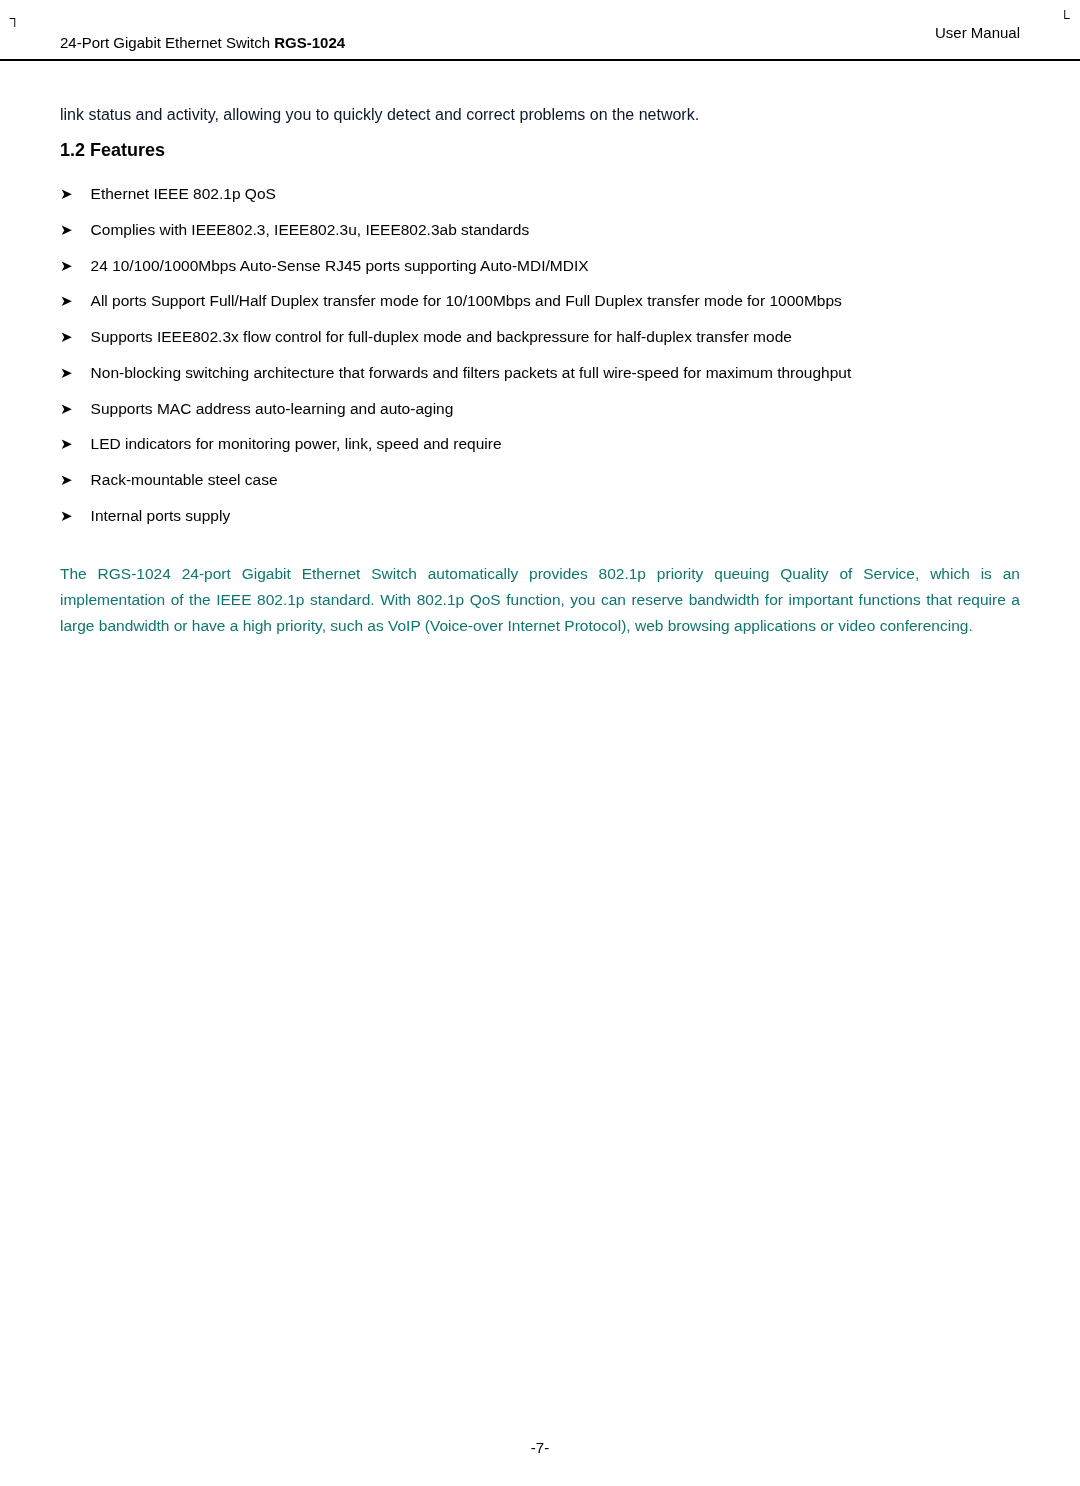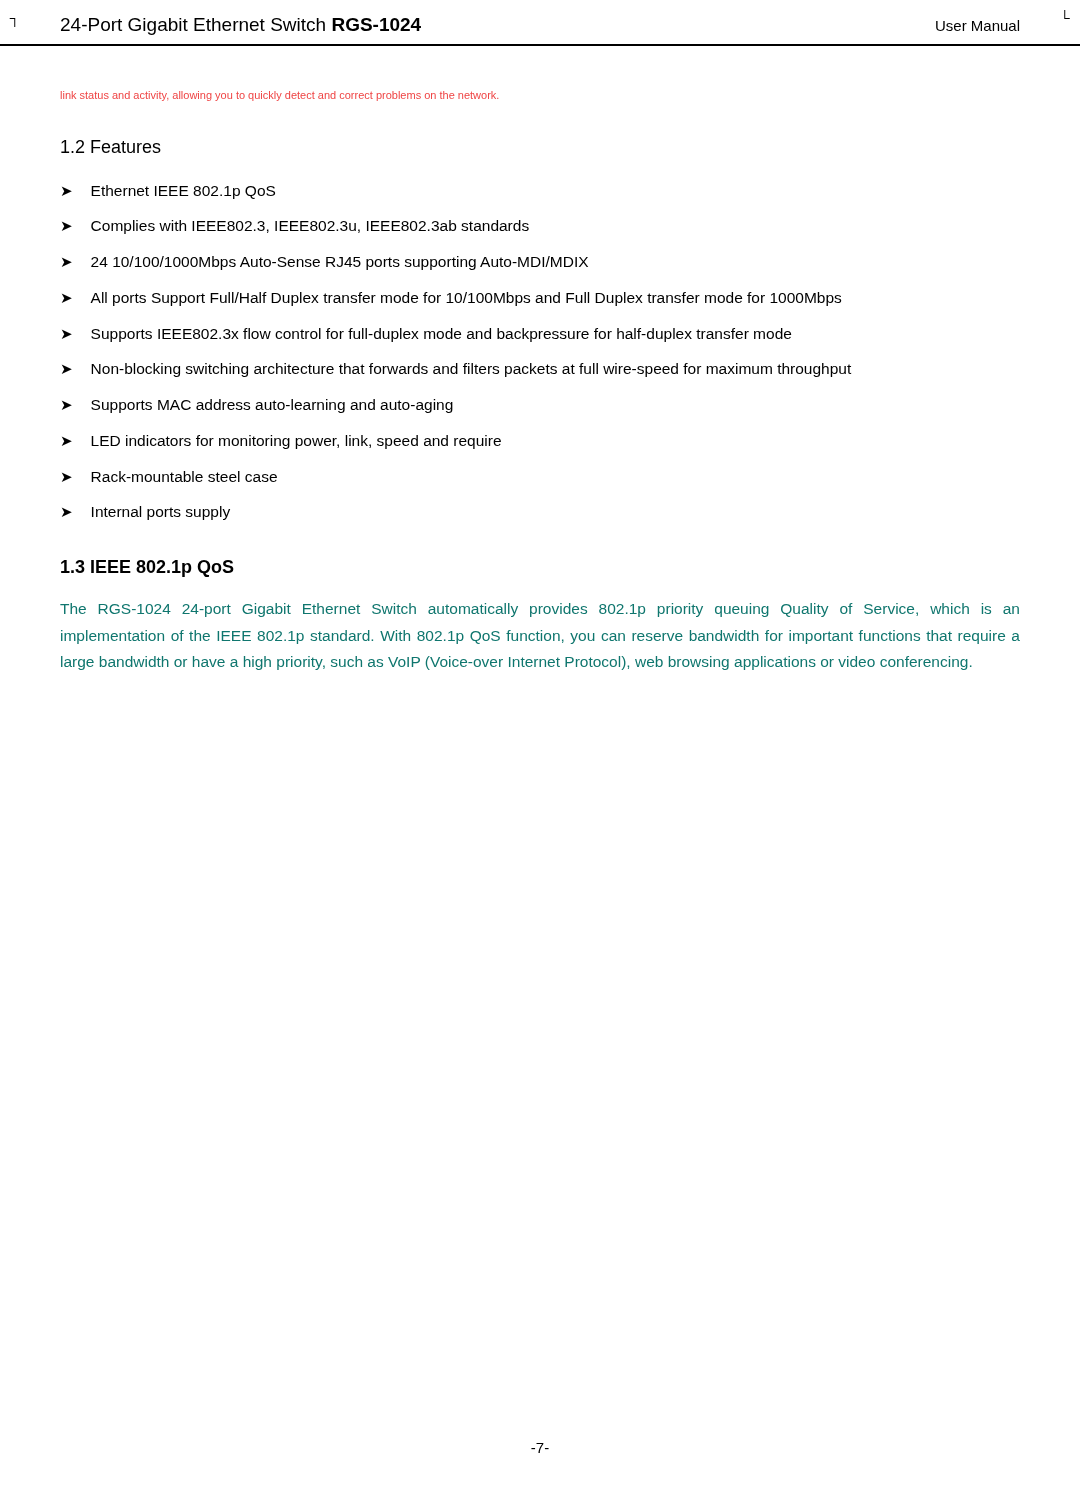--- a/index.html
+++ b/index.html
@@ -28,49 +28,50 @@
     .header-bar {
       display: flex;
       justify-content: space-between;
       align-items: center;
       padding: 14px 60px 8px 60px;
       border-bottom: 2px solid #000000;
       margin-bottom: 0;
     }
 
     .header-left {
-      font-size: 19px;
-      color: #000;
+      font-size: 15px;
+      color: #000;
+      margin-top: 20px;
     }
 
     .header-left .product-name {
       font-weight: bold;
     }
 
     .header-right {
       font-size: 15px;
       font-weight: normal;
       color: #000;
     }
 
     .content {
       padding: 40px 60px 60px 60px;
     }
 
     .intro-text {
-      font-size: 11px;
+      font-size: 16px;
       line-height: 1.7;
       text-align: justify;
-      color: #ef4444;
-      margin-bottom: 32px;
+      color: #0f172a;
+      margin-bottom: 12px;
     }
 
     .section-title {
       font-size: 18px;
-      font-weight: normal;
+      font-weight: bold;
       color: #000;
       margin-bottom: 20px;
       margin-top: 8px;
     }
 
     .bullet-list {
       list-style: none;
       margin-bottom: 32px;
       padding-left: 0;
     }
@@ -198,21 +199,20 @@
         <li>
           <span class="bullet-arrow">➤</span>
           <span class="bullet-text">Rack-mountable steel case</span>
         </li>
         <li>
           <span class="bullet-arrow">➤</span>
           <span class="bullet-text">Internal ports supply</span>
         </li>
       </ul>
 
-    <h2 class="subsection-title">1.3  IEEE 802.1p QoS</h2>
 
     <p class="body-text">The RGS-1024 24-port Gigabit Ethernet Switch automatically provides 802.1p priority queuing Quality of Service, which is an implementation of the IEEE 802.1p standard. With 802.1p QoS function, you can reserve bandwidth for important functions that require a large bandwidth or have a high priority, such as VoIP (Voice-over Internet Protocol), web browsing applications or video conferencing.</p>
 
 
   </div>
 
   <div class="footer">
     <span>-7-</span>
   </div>
 

